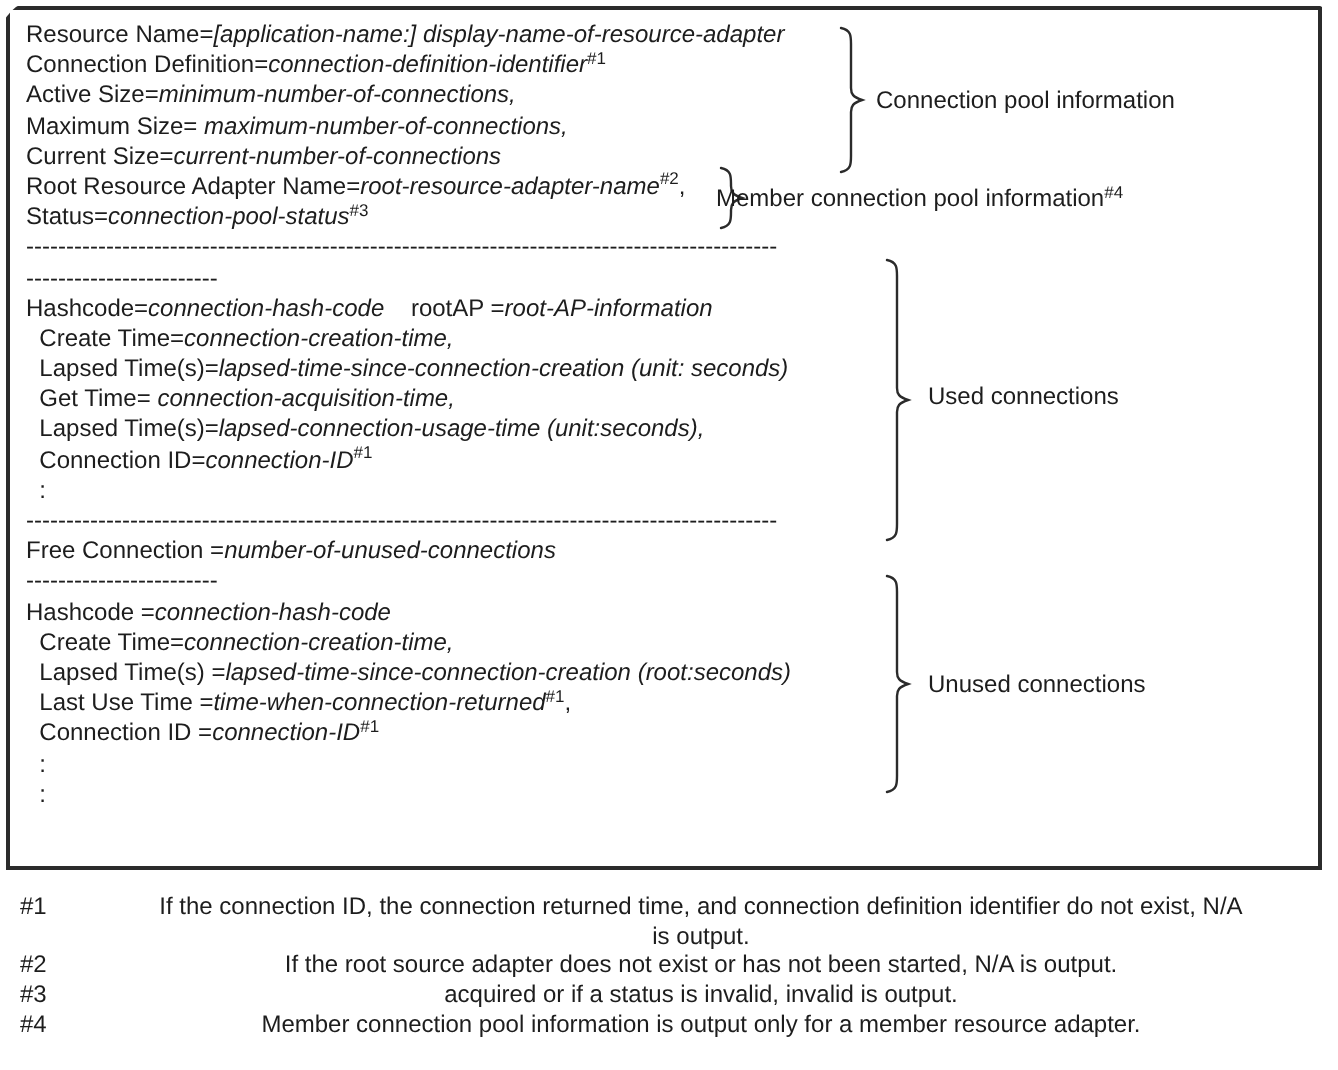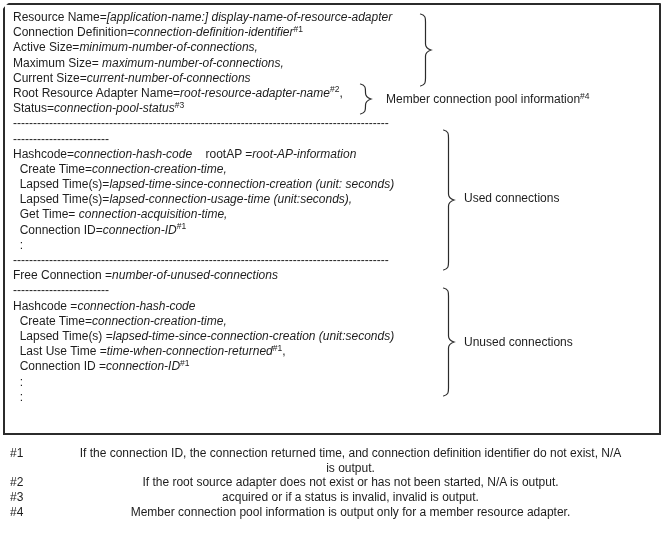--- a/index.html
+++ b/index.html
@@ -17,21 +17,21 @@
   .i { font-style:italic; }
   .sup { font-size:8.5px; position:relative; top:-4.5px; font-style:normal; }
   .anno-label {
     position:absolute; font-size:12px; line-height:15px; white-space:nowrap; color:#1d1d1d;
   }
   svg.brace { position:absolute; overflow:visible; }
   svg.brace path { fill:none; stroke:#2b2b2b; stroke-width:1.2; stroke-linecap:round; }
   #brace-1 { left:419px; top:13px; }
   #label-1 { left:438px; top:43px; }
   #brace-2 { left:359px; top:83px; }
-  #label-2 { left:386px; top:92px; }
+  #label-2 { left:358px; top:92px; }
   #brace-3 { left:442px; top:129px; }
   #label-3 { left:464px; top:191px; }
   #brace-4 { left:442px; top:287px; }
   #label-4 { left:464px; top:335px; }
   .footnotes {
     position:absolute; left:10px; top:446px; width:656px;
     font-size:12px; line-height:14.7px;
   }
   .fn { display:flex; }
   .fn-marker { width:25px; flex:none; }
@@ -49,40 +49,41 @@
         <div class="line"><span class="p">Active Size=</span><span class="i">minimum-number-of-connections,</span></div>
         <div class="line"><span class="p">Maximum Size= </span><span class="i">maximum-number-of-connections,</span></div>
         <div class="line"><span class="p">Current Size=</span><span class="i">current-number-of-connections</span></div>
         <div class="line"><span class="p">Root Resource Adapter Name=</span><span class="i">root-resource-adapter-name</span><span class="sup">#2</span><span class="p">,</span></div>
         <div class="line"><span class="p">Status=</span><span class="i">connection-pool-status</span><span class="sup">#3</span></div>
         <div class="line"><span class="p">----------------------------------------------------------------------------------------------</span></div>
         <div class="line"><span class="p">------------------------</span></div>
         <div class="line"><span class="p">Hashcode=</span><span class="i">connection-hash-code</span><span class="p">    rootAP =</span><span class="i">root-AP-information</span></div>
         <div class="line"><span class="p">  Create Time=</span><span class="i">connection-creation-time,</span></div>
         <div class="line"><span class="p">  Lapsed Time(s)=</span><span class="i">lapsed-time-since-connection-creation (unit: seconds)</span></div>
+        <div class="line"><span class="p">  Get Time= </span><span class="i">connection-acquisition-time,</span></div>
         <div class="line"><span class="p">  Lapsed Time(s)=</span><span class="i">lapsed-connection-usage-time (unit:seconds),</span></div>
-        <div class="line"><span class="p">  Get Time= </span><span class="i">connection-acquisition-time,</span></div>
         <div class="line"><span class="p">  Connection ID=</span><span class="i">connection-ID</span><span class="sup">#1</span></div>
         <div class="line"><span class="p">  :</span></div>
         <div class="line"><span class="p">----------------------------------------------------------------------------------------------</span></div>
         <div class="line"><span class="p">Free Connection =</span><span class="i">number-of-unused-connections</span></div>
         <div class="line"><span class="p">------------------------</span></div>
         <div class="line"><span class="p">Hashcode =</span><span class="i">connection-hash-code</span></div>
         <div class="line"><span class="p">  Create Time=</span><span class="i">connection-creation-time,</span></div>
-        <div class="line"><span class="p">  Lapsed Time(s) =</span><span class="i">lapsed-time-since-connection-creation (unit:seconds)</span></div>
+        <div class="line"><span class="p">  Lapsed Time(s) =</span><span class="i">lapsed-time-since-connection-creation (root:seconds)</span></div>
         <div class="line"><span class="p">  Last Use Time =</span><span class="i">time-when-connection-returned</span><span class="sup">#1</span><span class="p">,</span></div>
         <div class="line"><span class="p">  Connection ID =</span><span class="i">connection-ID</span><span class="sup">#1</span></div>
         <div class="line"><span class="p">  :</span></div>
         <div class="line"><span class="p">  :</span></div>
       </div>
   </div>
 
   <svg class="brace" id="brace-1" viewBox="0 0 14 74" width="14" height="74">
       <path d="M1.5 1 C6.5 2 6.5 5 6.5 9 L6.5 31 C6.5 34 7.5 35.5 12 37 C7.5 38.5 6.5 40 6.5 43 L6.5 65 C6.5 69 6.5 72 1.5 73"></path>
     </svg>
+  <div class="anno-label" id="label-1"><span>Connection pool information</span></div>
 
   <svg class="brace" id="brace-2" viewBox="0 0 14 32" width="14" height="32">
       <path d="M1.5 1 C6.5 2 6.5 5 6.5 9 L6.5 10 C6.5 13 7.5 14.5 12 16 C7.5 17.5 6.5 19 6.5 22 L6.5 23 C6.5 27 6.5 30 1.5 31"></path>
     </svg>
   <div class="anno-label" id="label-2"><span>Member connection pool information</span><span class="sup">#4</span></div>
 
   <svg class="brace" id="brace-3" viewBox="0 0 14 142" width="14" height="142">
       <path d="M1.5 1 C6.5 2 6.5 5 6.5 9 L6.5 65 C6.5 68 7.5 69.5 12 71 C7.5 72.5 6.5 74 6.5 77 L6.5 133 C6.5 137 6.5 140 1.5 141"></path>
     </svg>
   <div class="anno-label" id="label-3"><span>Used connections</span></div>

